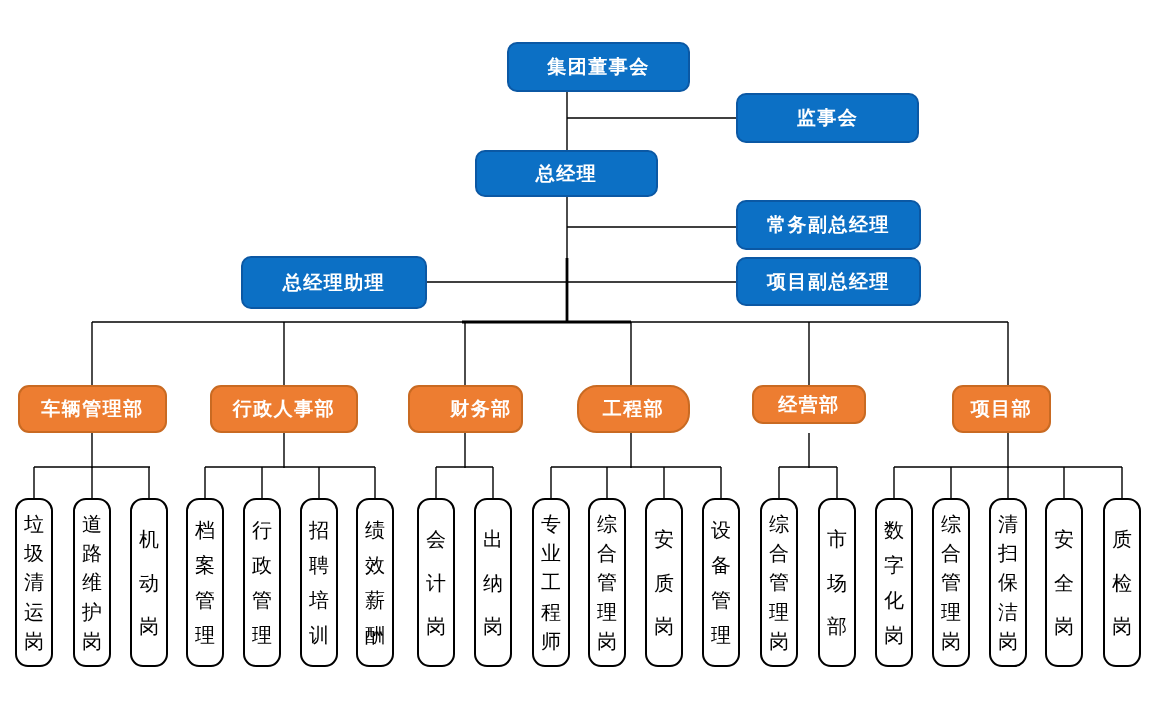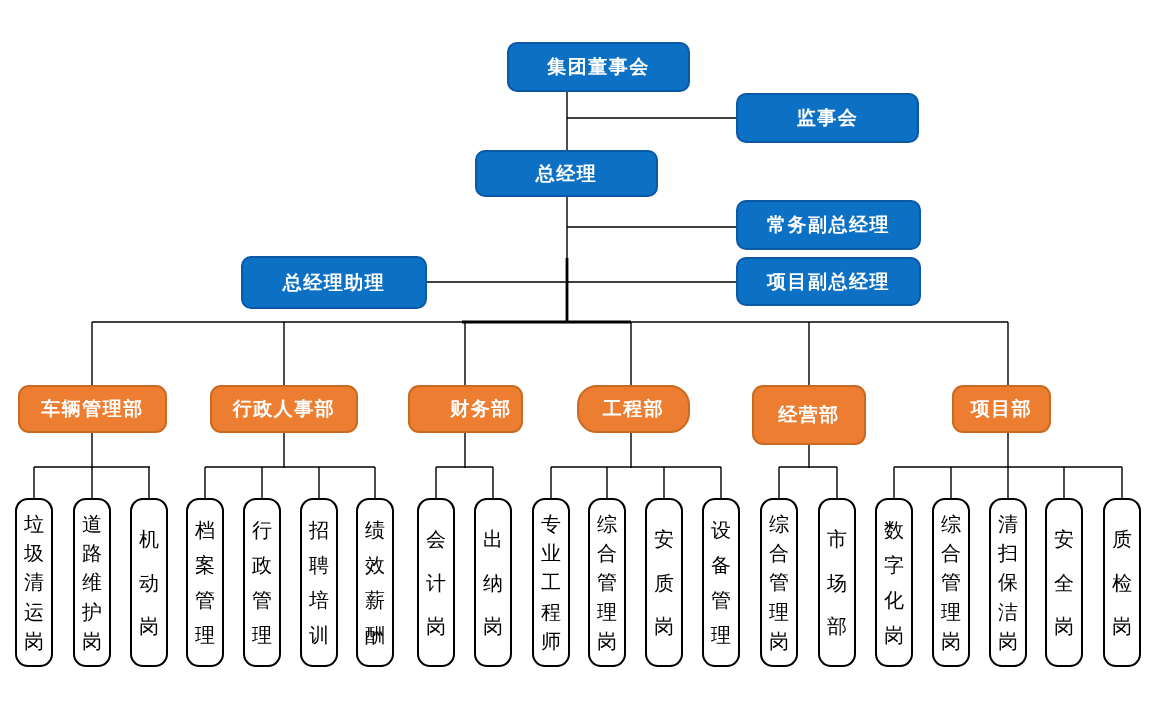--- a/index.html
+++ b/index.html
@@ -136,21 +136,21 @@
   <div class="node blue" style="left:475px; top:150px; width:183px; height:47px;">总经理</div>
   <div class="node blue" style="left:736px; top:93px;  width:183px; height:50px;">监事会</div>
   <div class="node blue" style="left:736px; top:200px; width:185px; height:50px;">常务副总经理</div>
   <div class="node blue" style="left:736px; top:257px; width:185px; height:49px;">项目副总经理</div>
   <div class="node blue" style="left:241px; top:256px; width:186px; height:53px;">总经理助理</div>
 
   <div class="node orange" style="left:18px;  top:385px; width:149px; height:48px;">车辆管理部</div>
   <div class="node orange" style="left:210px; top:385px; width:148px; height:48px;">行政人事部</div>
   <div class="node orange" style="left:408px; top:385px; width:115px; height:48px;padding-left:31px;">财务部</div>
   <div class="node orange" style="left:577px; top:385px; width:113px; height:48px;border-radius:20px;">工程部</div>
-  <div class="node orange" style="left:752px; top:385px; width:114px; height:60px;">经营部</div>
+  <div class="node orange" style="left:752px; top:385px; width:114px; height:39px;">经营部</div>
   <div class="node orange" style="left:952px; top:385px; width:99px; height:48px;">项目部</div>
 
   <div class="vbox" style="left:15px;">
       <span>垃</span>
       <span>圾</span>
       <span>清</span>
       <span>运</span>
       <span>岗</span>
     </div>
   <div class="vbox" style="left:73px;">

